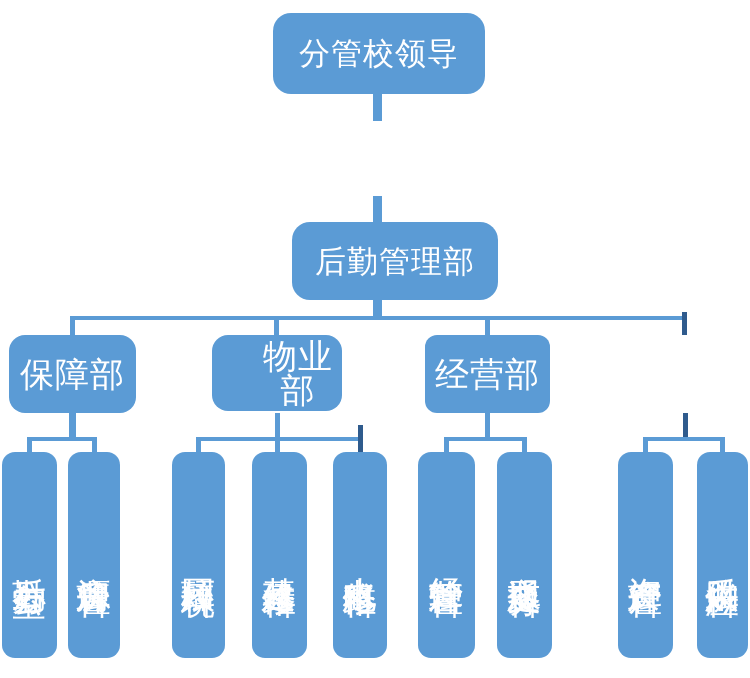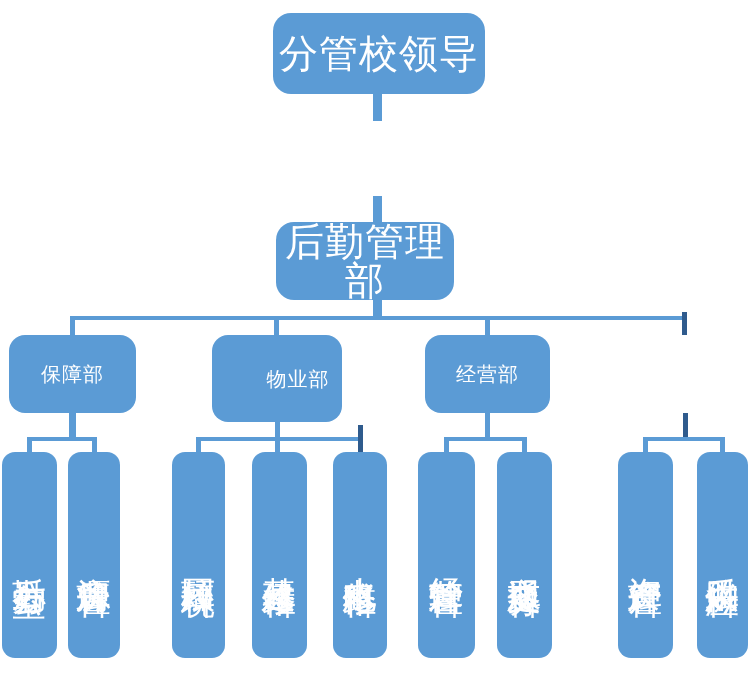--- a/index.html
+++ b/index.html
@@ -17,22 +17,22 @@
     position:absolute;
     background:#5b9bd5;
     color:#ffffff;
     display:flex;
     align-items:center;
     justify-content:center;
     line-height:1;
     text-align:center;
     box-sizing:border-box;
   }
-  .lvl-top{border-radius:18px;font-size:39px;letter-spacing:1px;}
-  .lvl-dept{border-radius:16px;font-size:20px;letter-spacing:1px;}
+  .lvl-top{border-radius:18px;font-size:31px;letter-spacing:1px;}
+  .lvl-dept{border-radius:16px;font-size:34px;letter-spacing:1px;}
   .lvl-sec{border-radius:13px;font-size:34px;}
   .vtext{
     writing-mode:vertical-rl;
     text-orientation:upright;
     letter-spacing:2px;
     line-height:1;
   }
   .conn{
     position:absolute;
     background:#5b9bd5;
@@ -40,35 +40,35 @@
   .conn.dark{
     background:#2f5b8d;
   }
 </style>
 </head>
 <body>
 
 <div class="canvas">
 
   <div class="node lvl-top" style="left:273px;top:13px;width:212px;height:81px;">分管校领导</div>
-  <div class="node lvl-top" style="left:276px;top:222px;width:178px;height:78px;">后勤管理部</div>
+  <div class="node lvl-top" style="left:292px;top:222px;width:206px;height:78px;">后勤管理部</div>
 
   <div class="conn" style="left:373px;top:93px;width:9px;height:28px;"></div>
   <div class="conn" style="left:373px;top:196px;width:9px;height:27px;"></div>
   <div class="conn" style="left:373px;top:299px;width:9px;height:18px;"></div>
 
   <div class="conn" style="left:70px;top:316px;width:617px;height:4px;"></div>
   <div class="conn" style="left:70px;top:316px;width:5px;height:19px;"></div>
   <div class="conn" style="left:274px;top:316px;width:5px;height:19px;"></div>
   <div class="conn" style="left:485px;top:316px;width:5px;height:19px;"></div>
   <div class="conn dark" style="left:682px;top:312px;width:5px;height:23px;"></div>
 
   <div class="node lvl-dept" style="left:9px;top:335px;width:127px;height:78px;">保障部</div>
-  <div class="node lvl-dept" style="left:212px;top:335px;width:130px;height:87px;padding-left:42px;">物业部</div>
-  <div class="node lvl-dept" style="left:425px;top:335px;width:125px;height:78px;">经营部</div>
+  <div class="node lvl-dept" style="left:212px;top:335px;width:130px;height:76px;padding-left:42px;">物业部</div>
+  <div class="node lvl-dept" style="left:425px;top:335px;width:125px;height:78px;border-radius:12px;">经营部</div>
 
   <div class="conn" style="left:69px;top:413px;width:7px;height:26px;"></div>
   <div class="conn" style="left:27px;top:437px;width:70px;height:4px;"></div>
   <div class="conn" style="left:27px;top:437px;width:5px;height:15px;"></div>
   <div class="conn" style="left:92px;top:437px;width:5px;height:15px;"></div>
 
   <div class="conn" style="left:275px;top:413px;width:5px;height:39px;"></div>
   <div class="conn" style="left:196px;top:437px;width:167px;height:4px;"></div>
   <div class="conn" style="left:196px;top:437px;width:5px;height:15px;"></div>
   <div class="conn dark" style="left:358px;top:425px;width:5px;height:27px;"></div>

